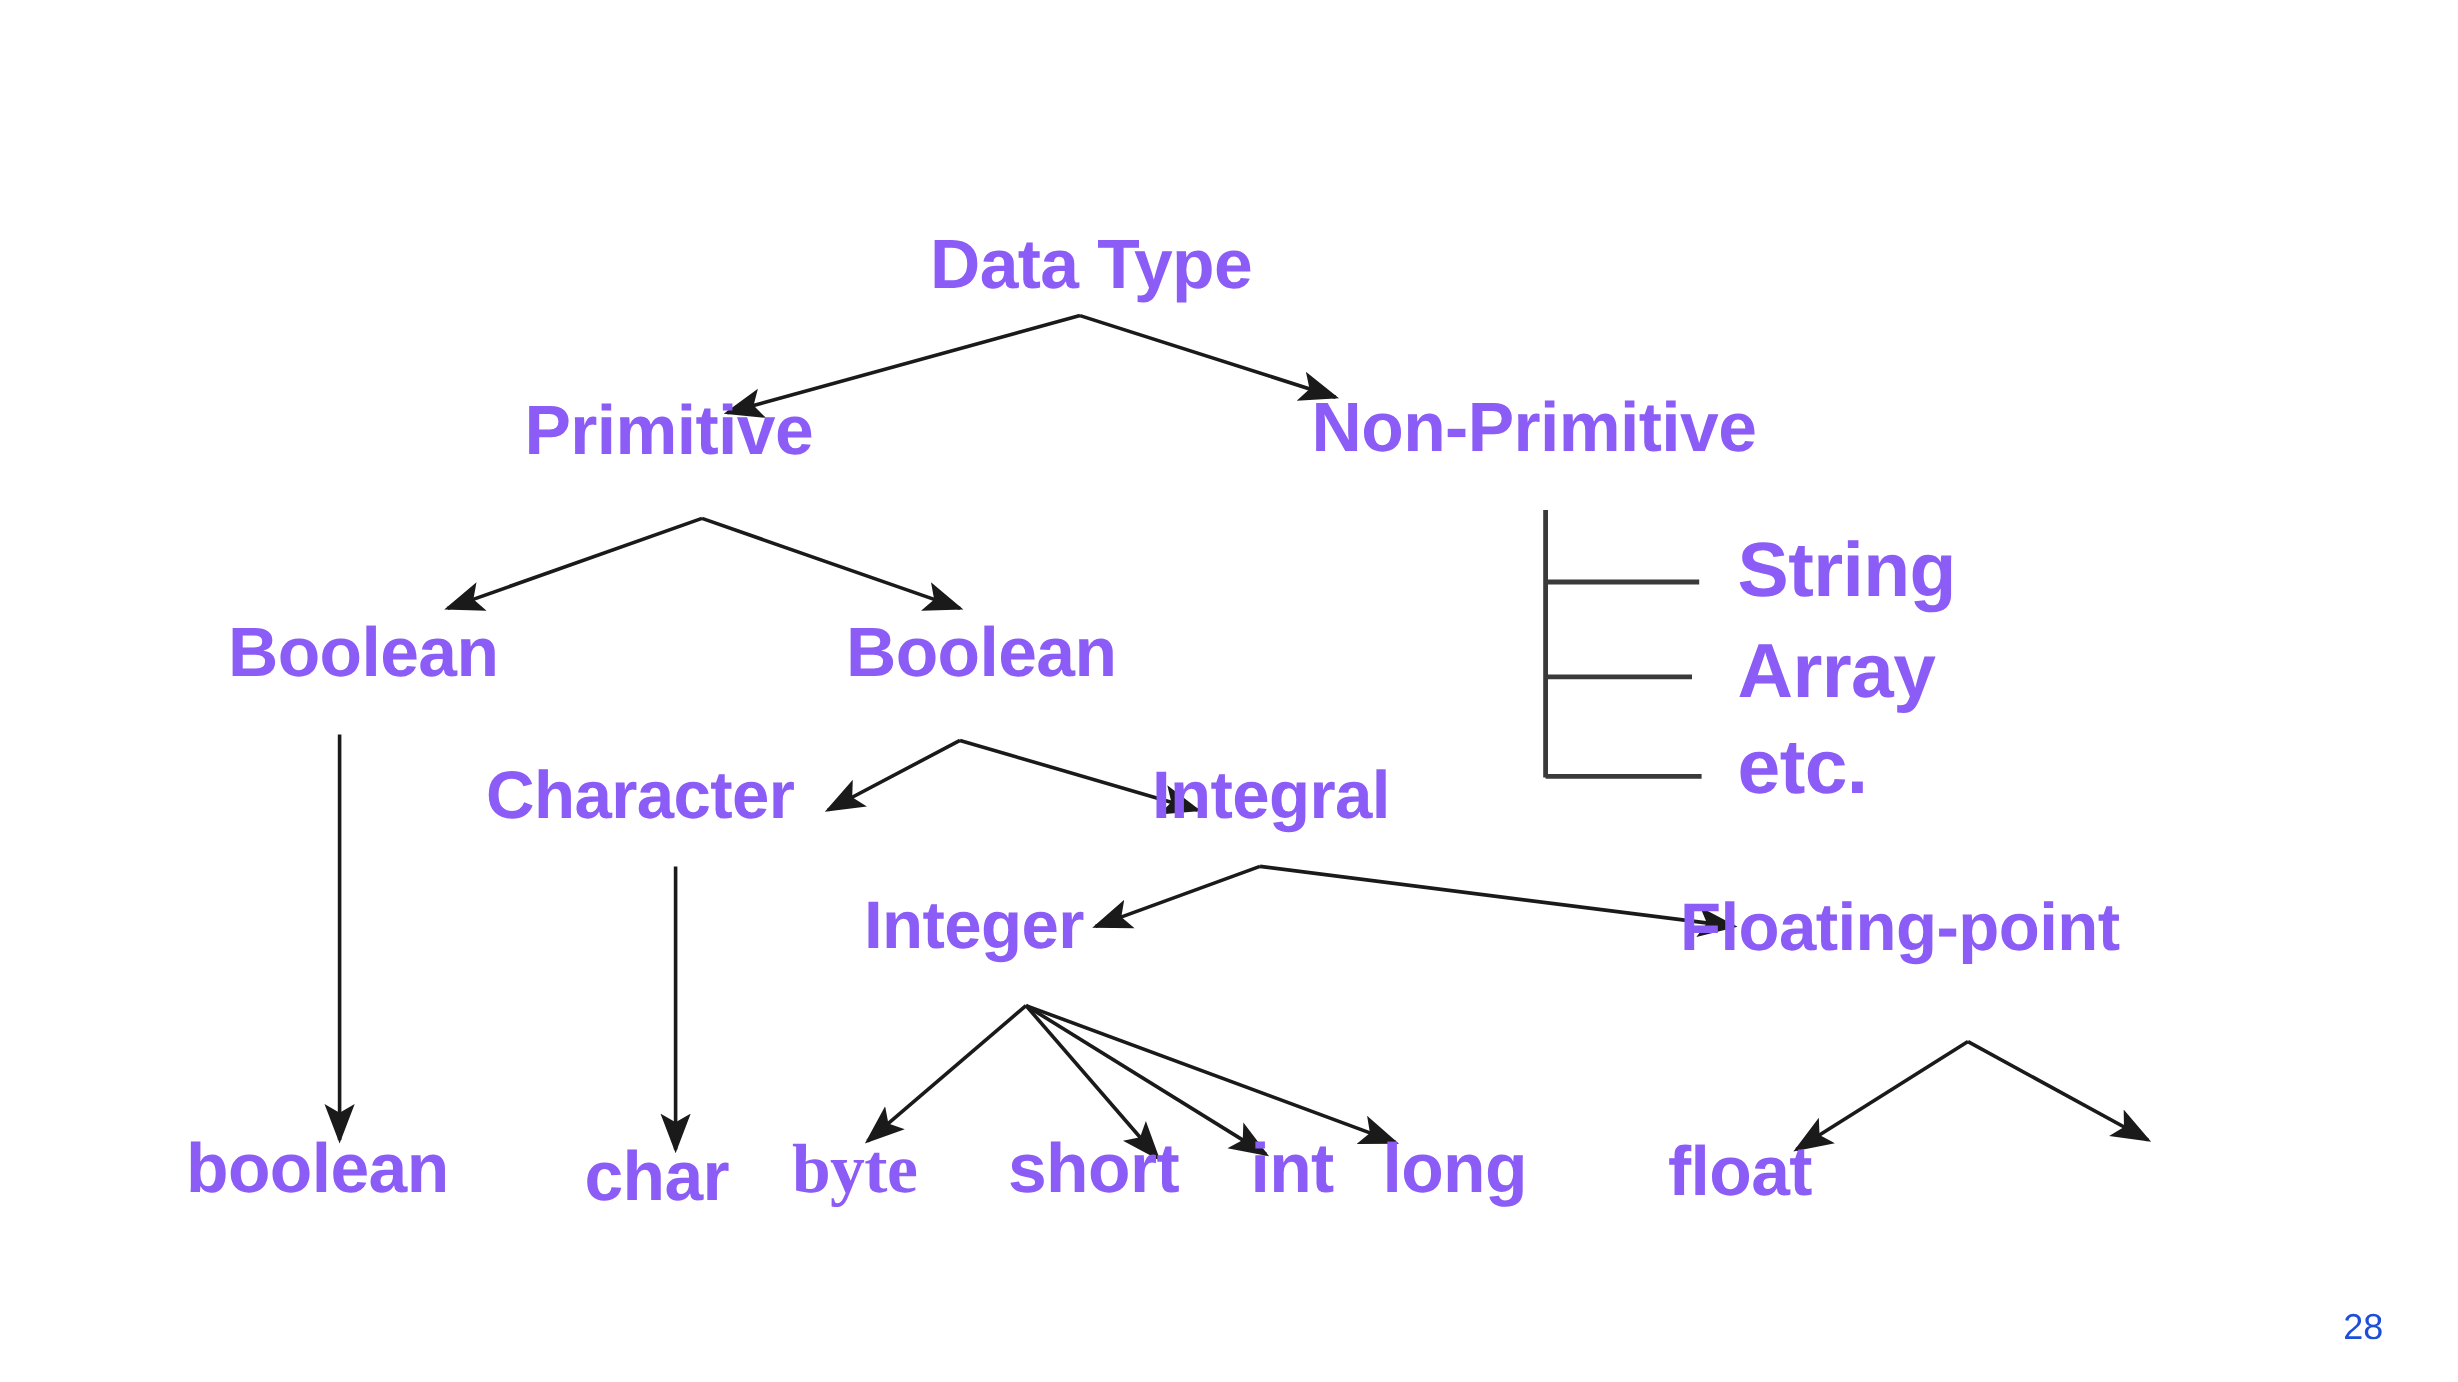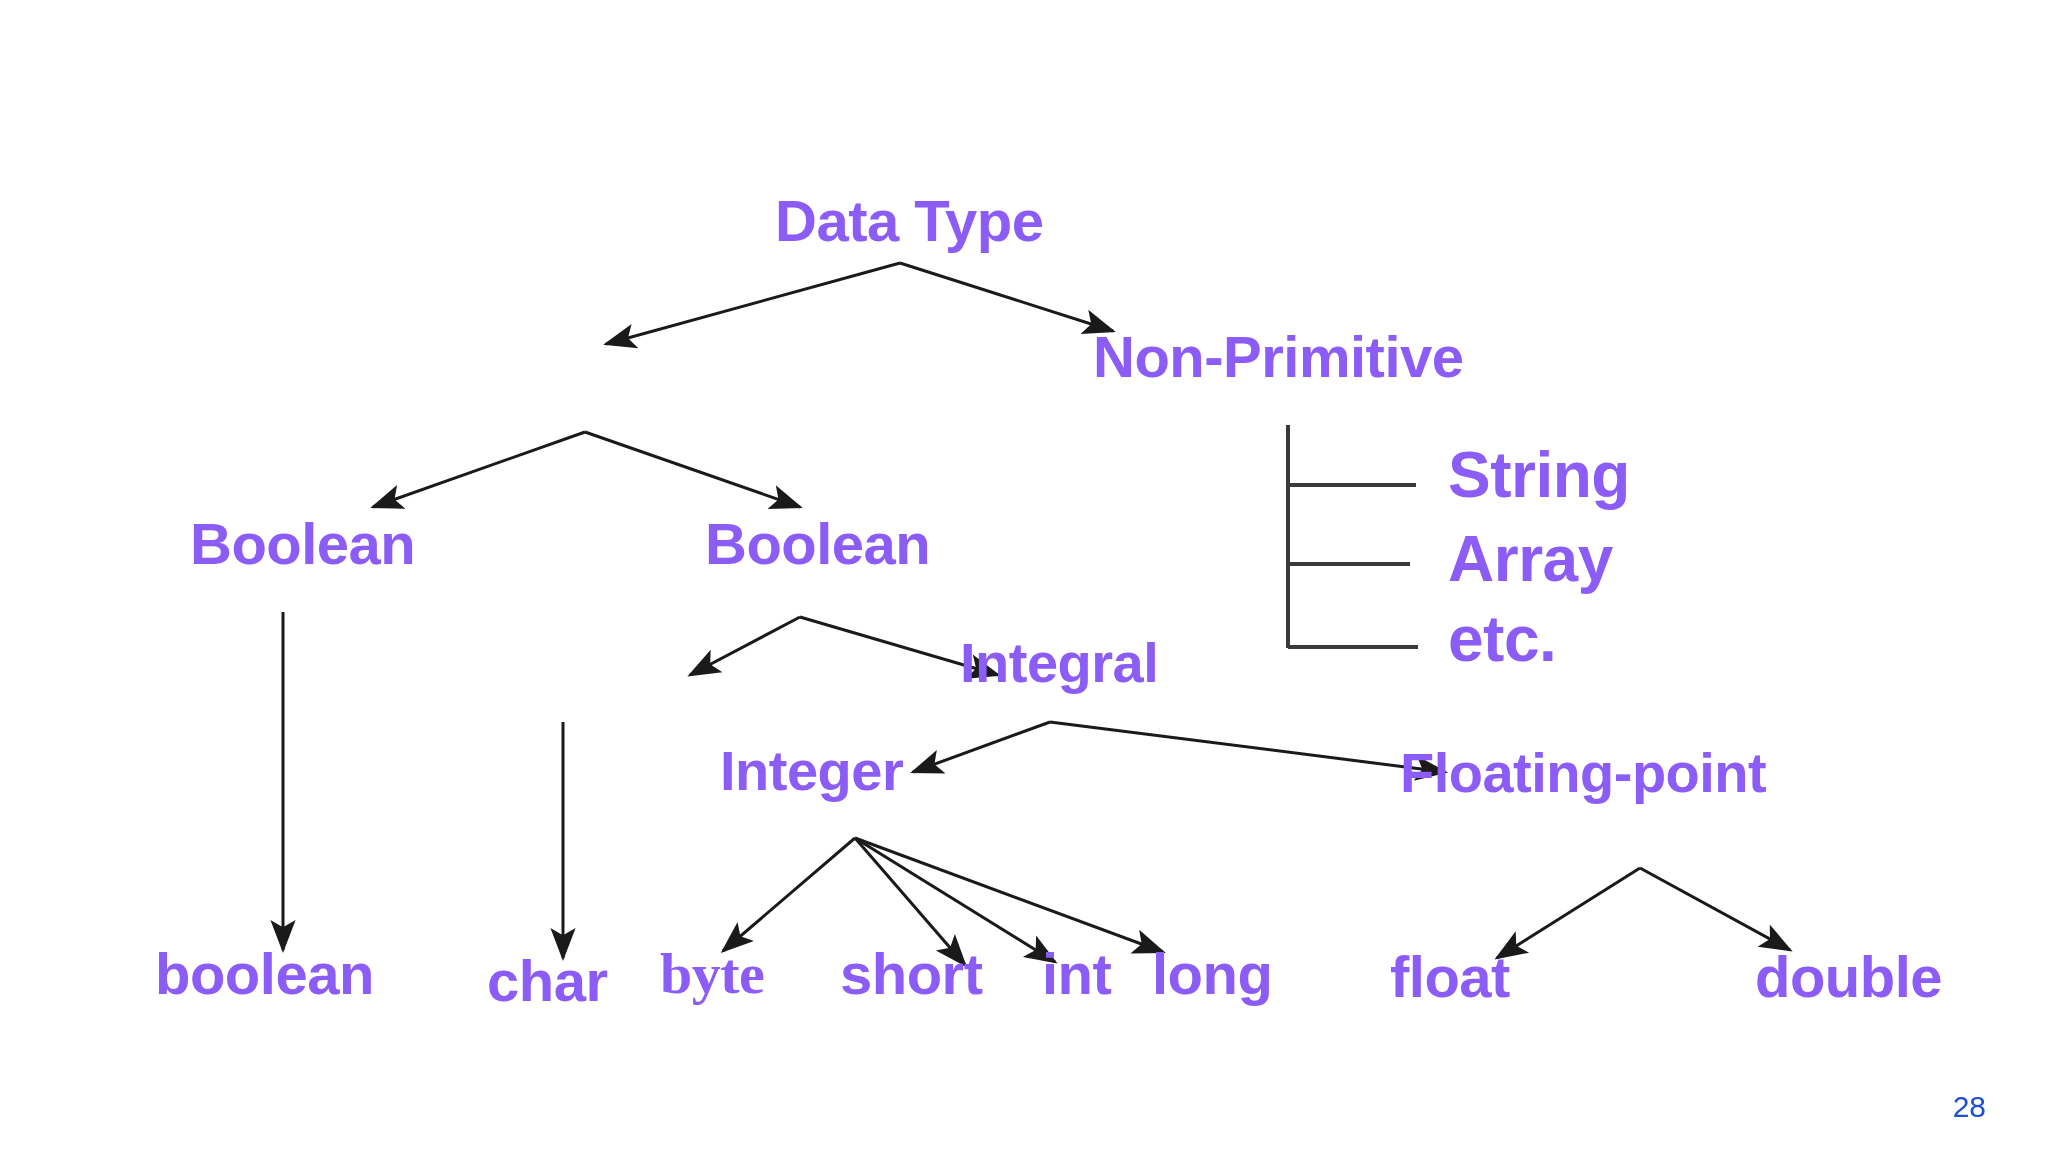--- a/index.html
+++ b/index.html
@@ -97,27 +97,29 @@
     <path d="M1640,868 L1790,950" stroke="#1a1a1a" stroke-width="3" fill="none" marker-end="url(#ah)"></path>
 
     <path d="M1288,425 L1288,648" stroke="#3a3a3a" stroke-width="4" fill="none"></path>
     <path d="M1288,485 L1416,485" stroke="#3a3a3a" stroke-width="4" fill="none"></path>
     <path d="M1288,564 L1410,564" stroke="#3a3a3a" stroke-width="4" fill="none"></path>
     <path d="M1288,647 L1418,647" stroke="#3a3a3a" stroke-width="4" fill="none"></path>
   </svg>
 
   <div class="node lvl-root" style="left:775px; top:192px;">Data Type</div>
 
+  <div class="node lvl-2" style="left:437px; top:330px;">Primitive</div>
 
   <div class="node lvl-2" style="left:1093px; top:328px;">Non-Primitive</div>
 
   <div class="node lvl-3" style="left:190px; top:515px;">Boolean</div>
 
   <div class="node lvl-3" style="left:705px; top:515px;">Boolean</div>
 
+  <div class="node lvl-4" style="left:405px; top:635px;">Character</div>
 
   <div class="node lvl-4" style="left:960px; top:635px;">Integral</div>
 
   <div class="node lvl-5" style="left:720px; top:743px;">Integer</div>
 
   <div class="node lvl-5" style="left:1400px; top:745px;">Floating-point</div>
 
   <div class="node lvl-side" style="left:1448px; top:443px;">String</div>
 
   <div class="node lvl-side" style="left:1448px; top:527px;">Array</div>
@@ -131,17 +133,16 @@
   <div class="node lvl-leaf" style="left:660px; top:945px;font-family:Liberation Serif, serif;">byte</div>
 
   <div class="node lvl-leaf" style="left:840px; top:945px;">short</div>
 
   <div class="node lvl-leaf" style="left:1042px; top:945px;">int</div>
 
   <div class="node lvl-leaf" style="left:1152px; top:945px;">long</div>
 
   <div class="node lvl-leaf" style="left:1390px; top:948px;">float</div>
 
-  <div class="node lvl-leaf" style="left:1755px; top:948px;">double</div>
 
   <div id="page-number">28</div>
 
 </div>
 
 </body></html>

